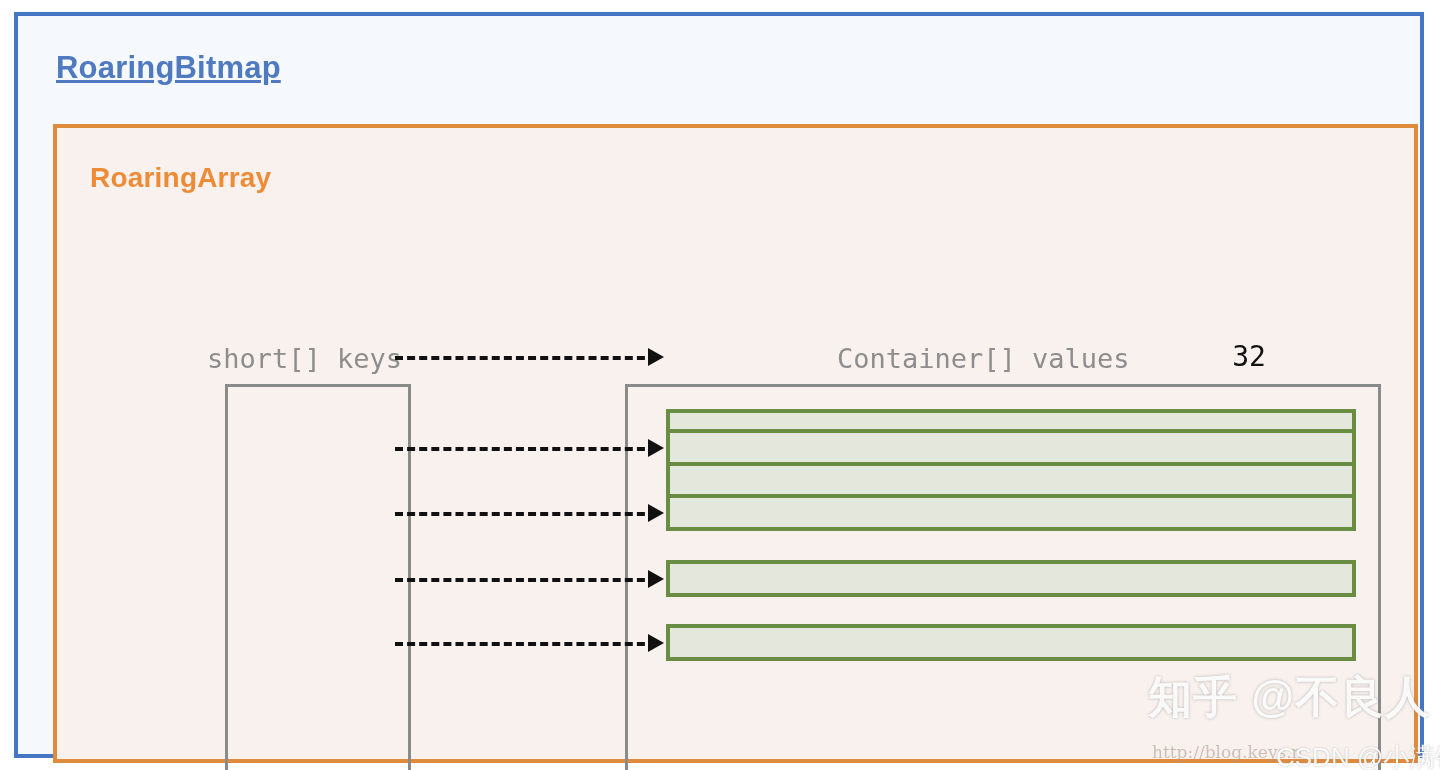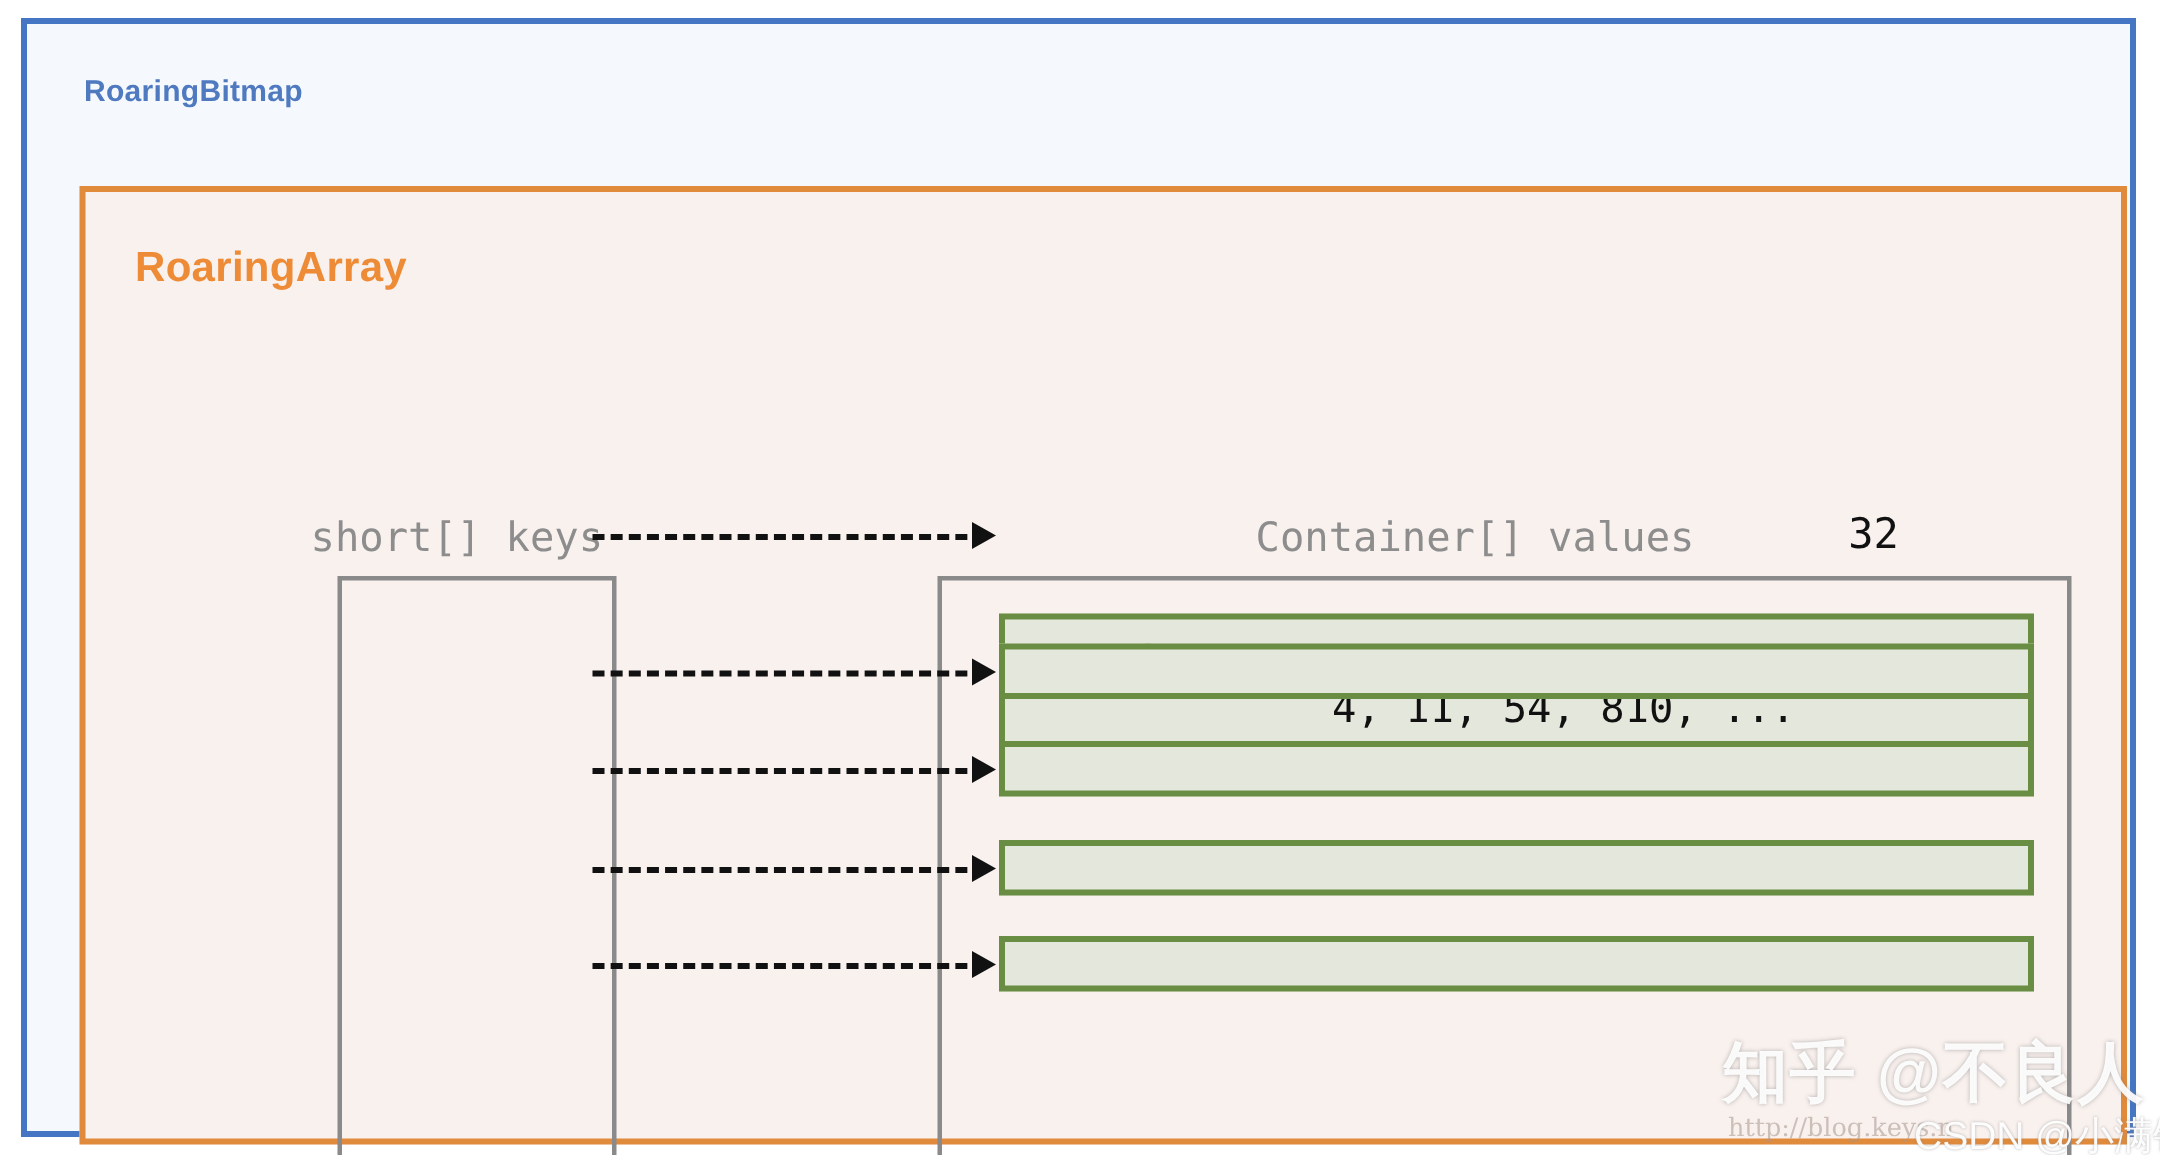--- a/index.html
+++ b/index.html
@@ -27,25 +27,26 @@
     height: 746px;
     box-sizing: border-box;
     border: 4px solid #4476c4;
     background: #f5f8fd;
   }
 
   #bitmap-title {
     position: absolute;
     left: 38px;
     top: 34px;
-    font-size: 20px;
+    font-size: 31px;
     font-weight: bold;
     color: #4f7ac0;
     letter-spacing: 0.2px;
     white-space: nowrap;
+    text-decoration: underline;
   }
 
   
   #array-panel {
     position: absolute;
     left: 35px;
     top: 108px;
     width: 1365px;
     height: 639px;
     box-sizing: border-box;
@@ -171,21 +172,21 @@
     letter-spacing: 2px;
     white-space: nowrap;
     transform: translateY(-50%);
   }
   #keys-ellipsis   { left: 247px; top: 660px; }
 
   
   #watermark-zhihu {
     position: absolute;
     left: 1148px;
-    top: 686px;
+    top: 668px;
     font-size: 44px;
     font-weight: bold;
     color: rgba(255,255,255,0.92);
     text-shadow: 0 0 3px rgba(120,120,120,0.55);
     white-space: nowrap;
     pointer-events: none;
     letter-spacing: 1px;
   }
   #watermark-url {
     position: absolute;
@@ -244,21 +245,20 @@
       <div class="arrow-head" style="top:385px;"></div>
 
       <div class="connector" style="top:450px;"></div>
       <div class="arrow-head" style="top:451px;"></div>
 
       <div class="connector" style="top:514px;"></div>
       <div class="arrow-head" style="top:515px;"></div>
 
       <div class="container-box" id="container-0">
         <div id="container-title">Container</div>
-        <div id="container-values">4, 11, 54, 810, ...</div>
       </div>
 
       <div class="container-box container-slim" style="top:301px;"></div>
       <div class="container-box container-slim" style="top:366px;"></div>
       <div class="container-box container-slim" style="top:432px;"></div>
       <div class="container-box container-slim" style="top:496px;"></div>
 
       <div id="keys-ellipsis" class="ellipsis">...</div>
 
     </div>

